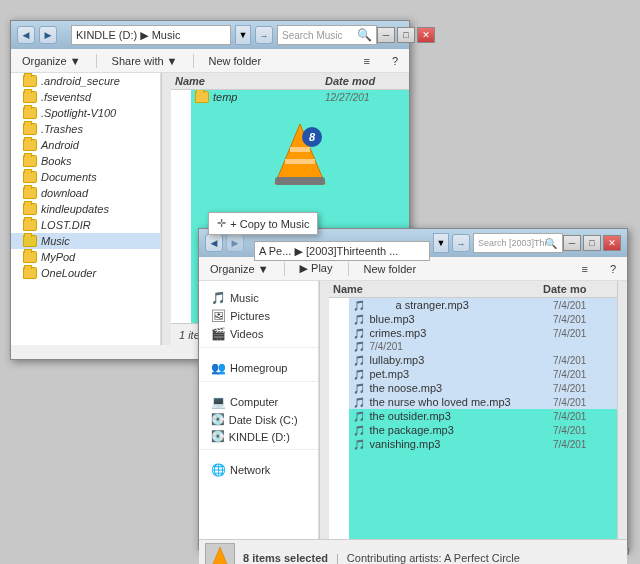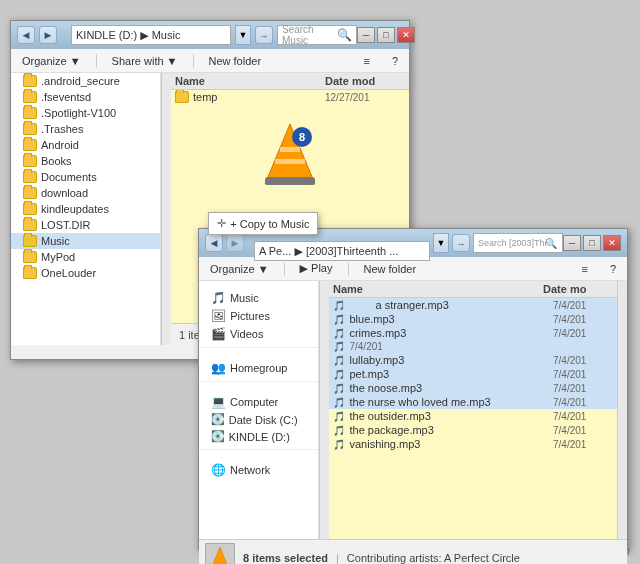--- a/index.html
+++ b/index.html
@@ -160,22 +160,23 @@
       height: 3px;
       background: #f5c542;
       border: 1px solid #d4a500;
       border-bottom: none;
       border-radius: 1px 1px 0 0;
     }
 
     
     .file-list {
       flex: 1;
-      background: #fef9c3;
+      background: #5eead4;
       overflow-y: auto;
+      margin-left: 20px;
     }
     .file-list-header {
       display: flex;
       padding: 2px 4px;
       background: #e8e8e8;
       border-bottom: 1px solid #ccc;
       font-size: 11px;
       font-weight: 600;
       color: #444;
     }
@@ -253,21 +254,21 @@
   <div class="title-bar">
     <div class="title-bar-left">
       <div class="nav-btn" style="width:18px;height:18px;font-size:9px;">◀</div>
       <div class="nav-btn" style="width:18px;height:18px;font-size:9px;">▶</div>
       <div style="width:6px;"></div>
       <div class="address-bar" style="width:160px;">
         <span class="breadcrumb-text">KINDLE (D:) ▶ Music</span>
       </div>
       <div class="address-arrow">▼</div>
       <div class="nav-btn" style="width:18px;height:18px;font-size:9px;">→</div>
-      <div class="search-bar" style="width:80px;">
+      <div class="search-bar" style="width:100px;">
         <span style="color:#999;font-size:10px;">Search Music</span>
         <span class="search-icon-char" style="margin-left:auto;">🔍</span>
       </div>
     </div>
     <div class="title-bar-controls">
       <div class="tb-btn">─</div>
       <div class="tb-btn">□</div>
       <div class="tb-btn close">✕</div>
     </div>
   </div>
@@ -276,21 +277,21 @@
     <span class="menu-item">Organize ▼</span>
     <div class="menu-sep"></div>
     <span class="menu-item">Share with ▼</span>
     <div class="menu-sep"></div>
     <span class="menu-item">New folder</span>
     <div style="flex:1;"></div>
     <span class="menu-item">≡</span>
     <span class="menu-item">?</span>
   </div>
 
-  <div class="content-area" style="height:272px;">
+  <div class="content-area" style="height:272px;font-style:italic;">
 
     <div class="sidebar" style="width:150px;">
       <div class="sidebar-item">
         <div class="folder-icon"></div>
         <span>.android_secure</span>
       </div>
       <div class="sidebar-item">
         <div class="folder-icon"></div>
         <span>.fseventsd</span>
       </div>

